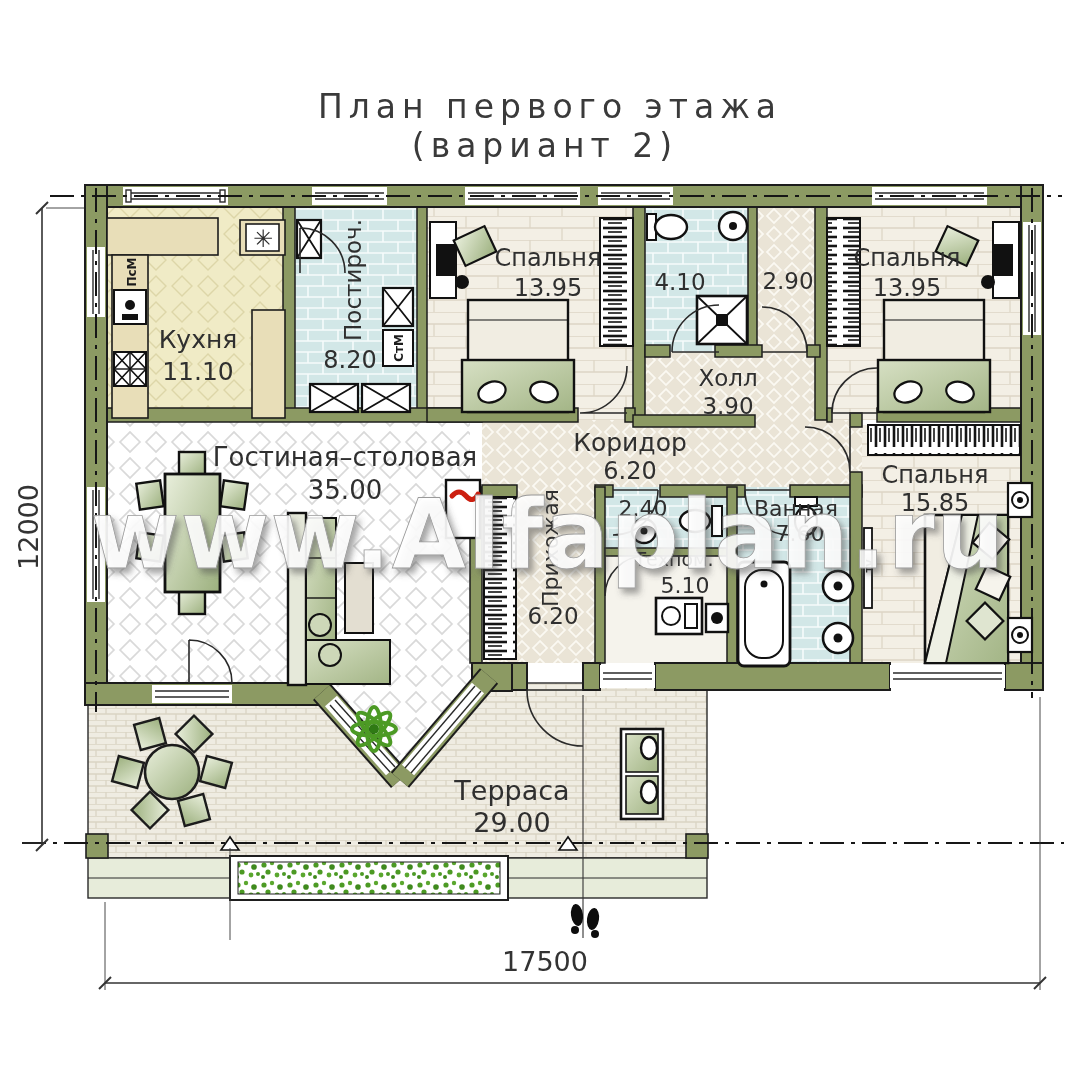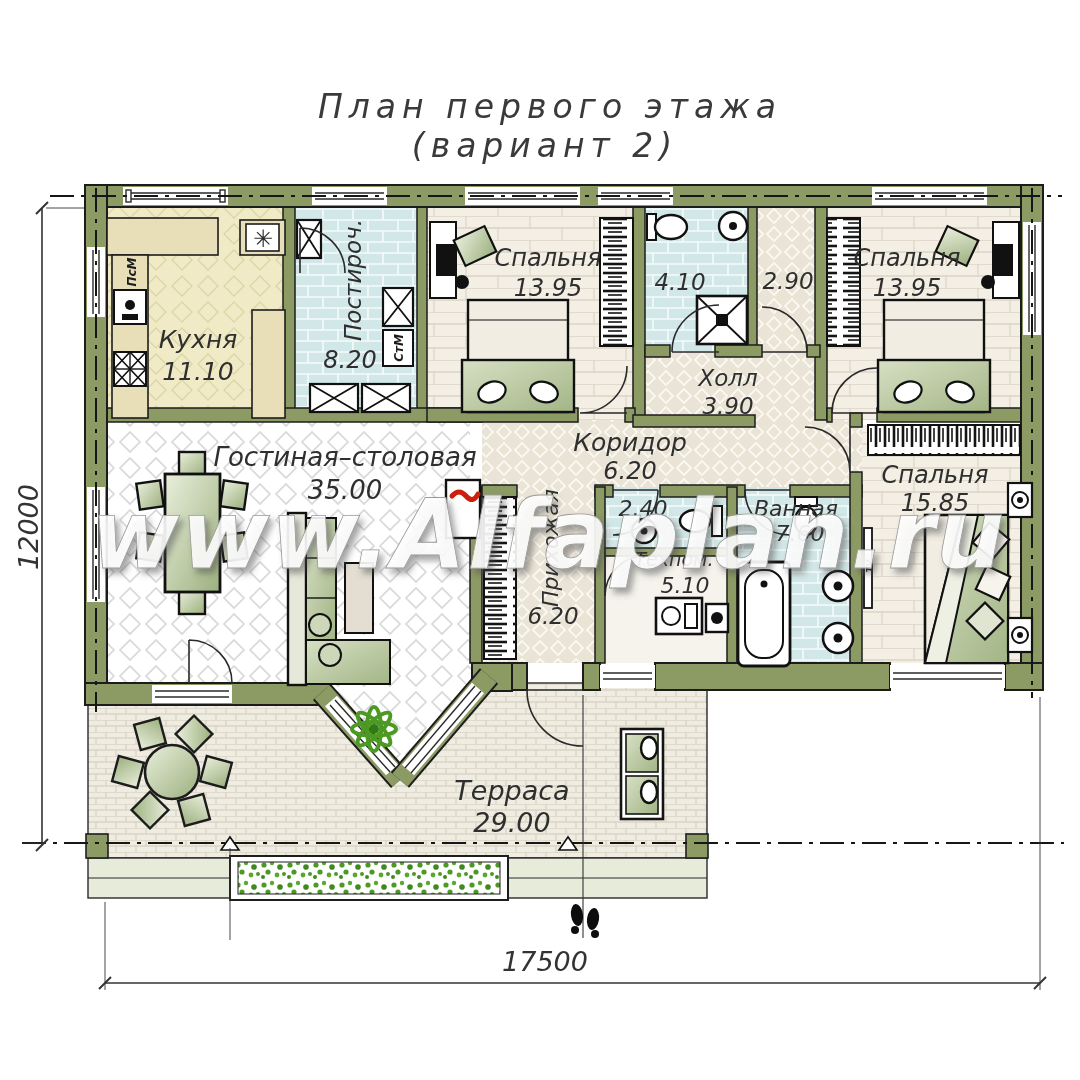--- a/index.html
+++ b/index.html
@@ -1,17 +1,17 @@
 <!DOCTYPE html>
 <html><head>
 <meta charset="utf-8">
 <style>
   html,body{margin:0;padding:0;background:#ffffff;}
   #stage{position:relative;width:1080px;height:1080px;background:#ffffff;overflow:hidden;
-         font-family:"DejaVu Sans", sans-serif;font-style:italic;}
+         font-family:"DejaVu Sans", sans-serif;}
   svg{position:absolute;left:0;top:0;}
   text{font-family:"DejaVu Sans", sans-serif;fill:#2e2e2e;}
   .room-label{fill:#2f2f2f;}
   .tiny-label{fill:#1c1c1c;font-weight:bold;}
   .title-text{fill:#3a3a3a;letter-spacing:6px;}
   .dim-text{fill:#333;}
   .wm{font-weight:bold;fill:#ffffff;fill-opacity:0.88;stroke:#9a9a9a;stroke-width:0.8;}
 </style>
 </head>
 <body>

